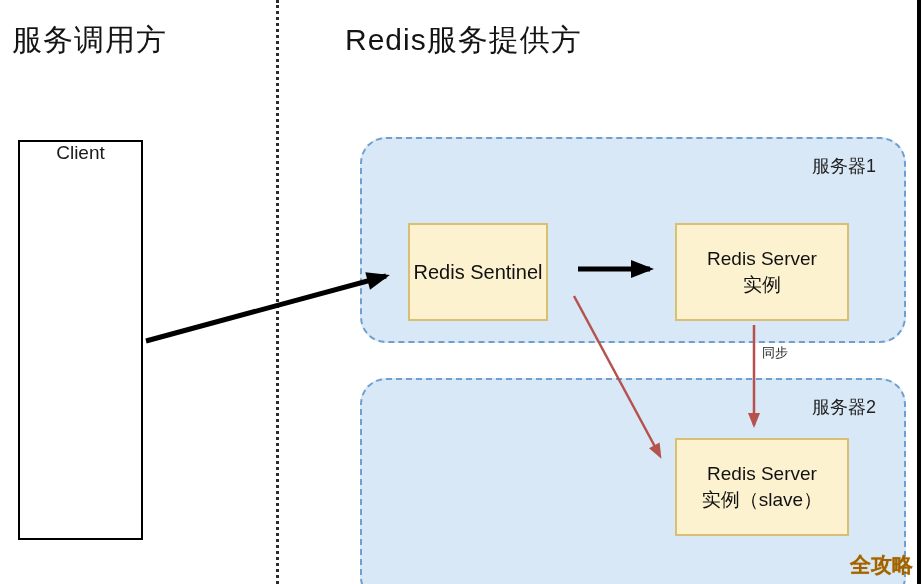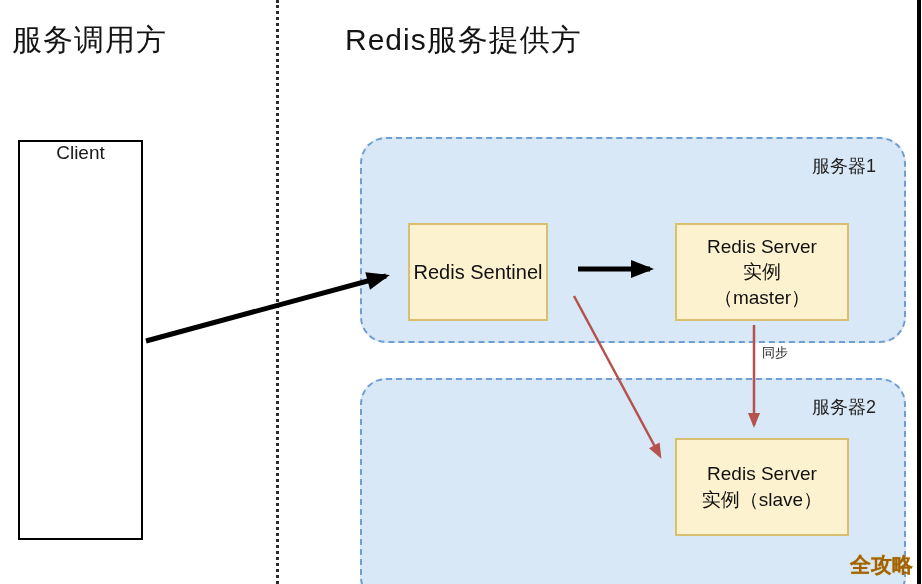--- a/index.html
+++ b/index.html
@@ -128,21 +128,20 @@
     <div class="server-label">服务器2</div>
   </div>
 
   <div class="node node-sentinel">
     <div>Redis Sentinel</div>
   </div>
 
   <div class="node node-master">
     <div>Redis Server</div>
     <div>实例</div>
-    <div>（master）</div>
   </div>
 
   <div class="node node-slave">
     <div>Redis Server</div>
     <div>实例（slave）</div>
   </div>
 
   <svg class="arrow-layer" width="922" height="584" viewBox="0 0 922 584">
     <defs>
       <marker id="arrow-black" markerUnits="userSpaceOnUse" markerWidth="26" markerHeight="22" refX="20" refY="10" orient="auto">

